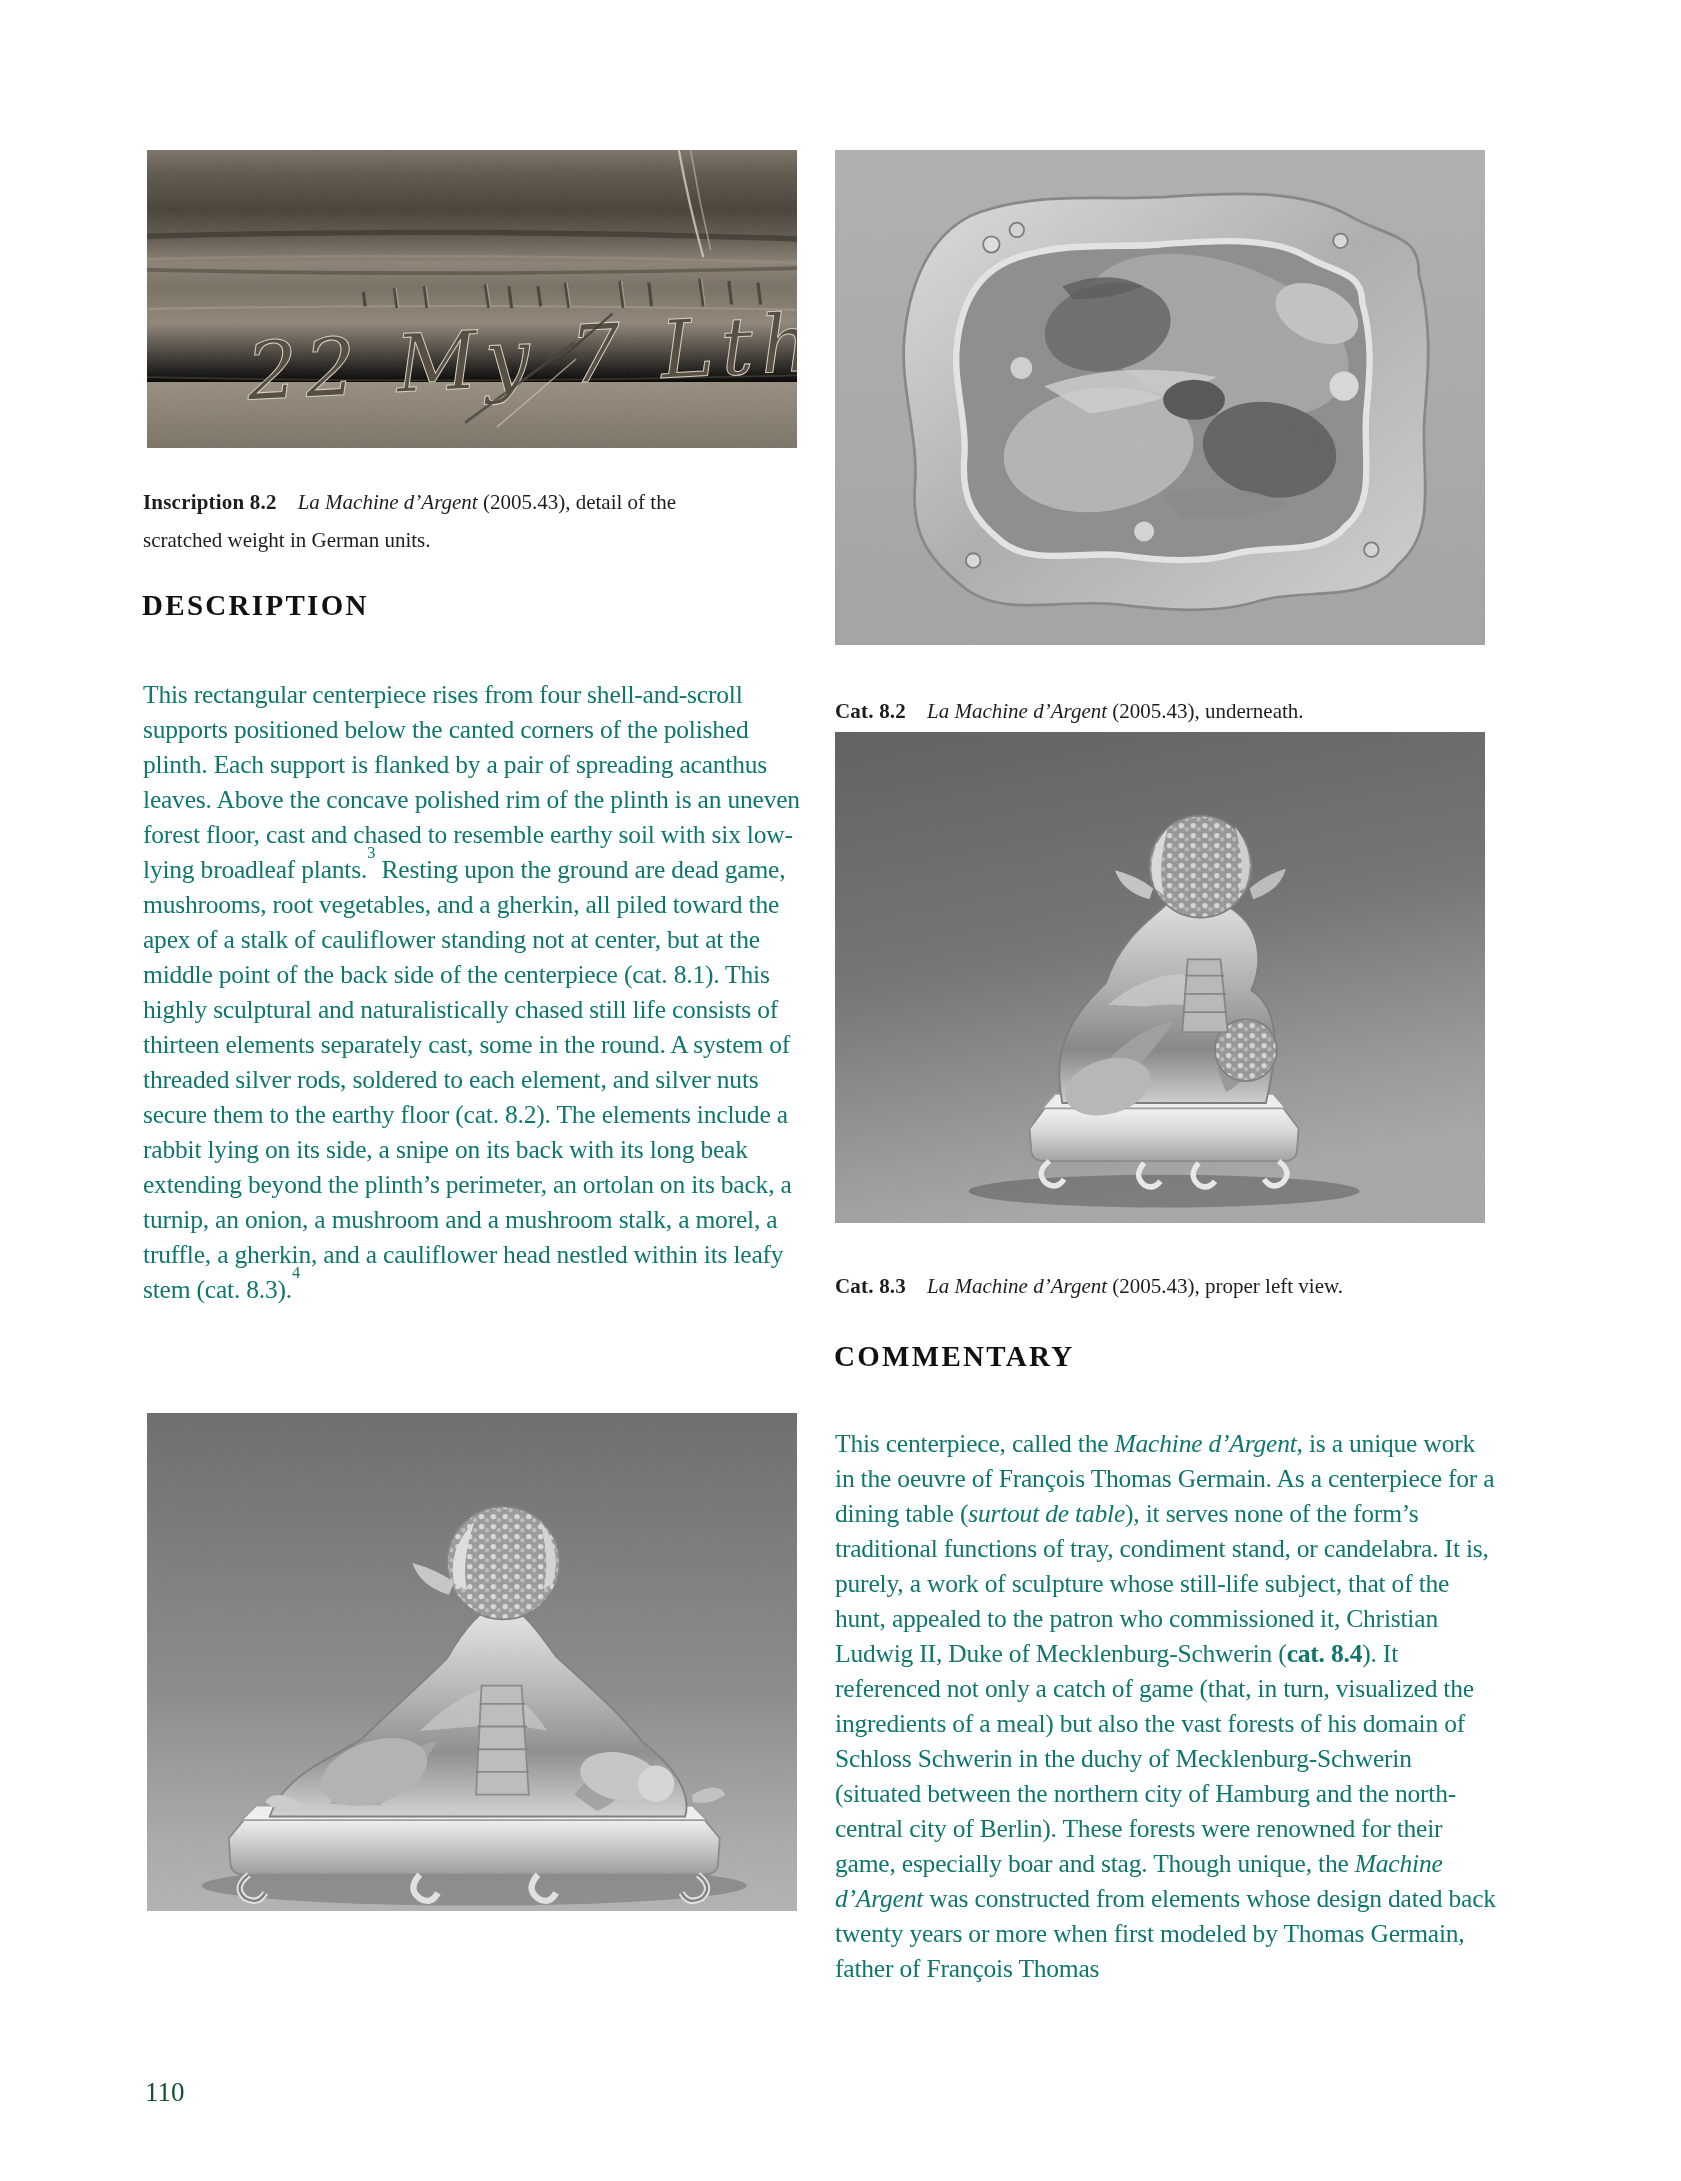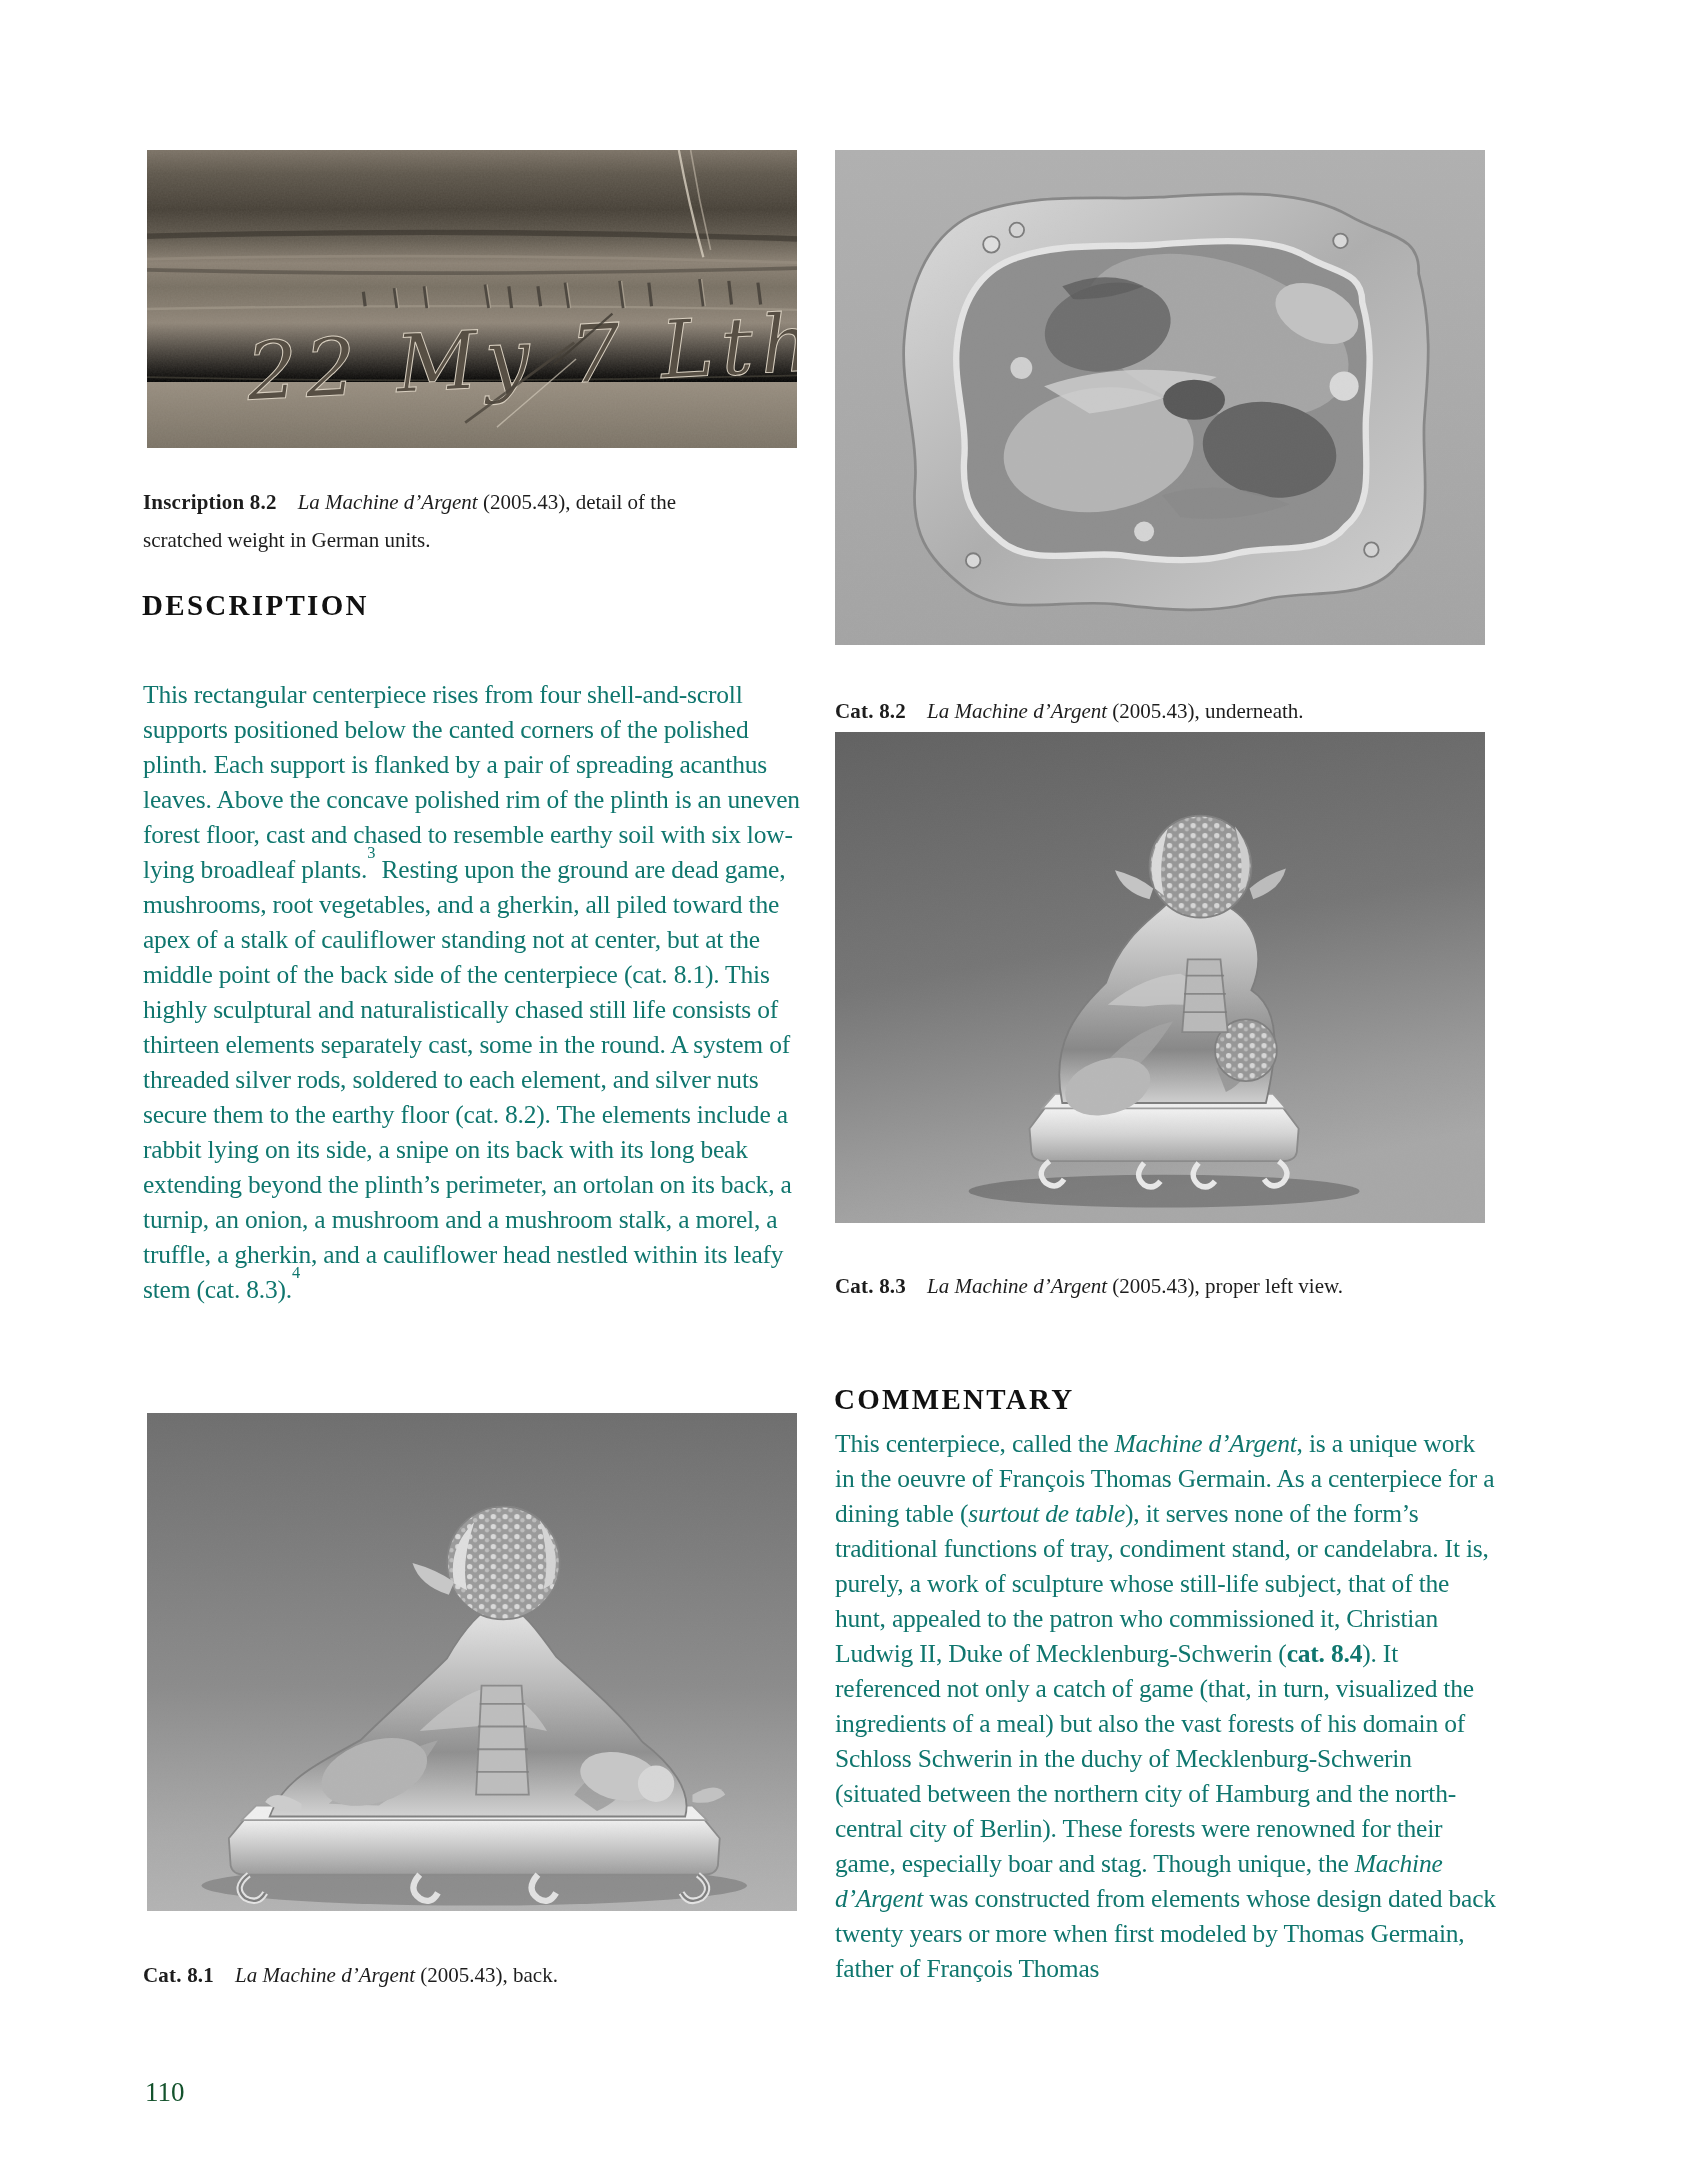--- a/index.html
+++ b/index.html
@@ -167,21 +167,20 @@
 
       <ellipse cx="250" cy="395" rx="60" ry="34" fill="#b3b3b3" transform="rotate(-18 250 395)"></ellipse>
       <ellipse cx="520" cy="400" rx="44" ry="26" fill="#c6c6c6" transform="rotate(12 520 400)"></ellipse>
       <circle cx="560" cy="408" r="20" fill="#d6d6d6"></circle>
       <path d="M170 430 q-30 -18 -40 -2 q18 14 40 10 Z" fill="#cccccc"></path>
       <path d="M600 420 q28 -16 36 0 q-16 12 -36 8 Z" fill="#c2c2c2"></path>
       <rect width="715" height="548" filter="url(#f4grain)" opacity="0.1"></rect>
     </svg>
   </figure>
 
-  <p class="caption" style="left:143px; top:1935px; width:636px;"><b>Cat. 8.1</b> <i>La Machine d’Argent</i> (2005.43), back.</p>
 
   <figure class="fig" style="left:835px; top:150px; width:650px; height:495px;">
     <svg viewBox="0 0 715 545" preserveAspectRatio="none">
       <defs>
         <linearGradient id="f2bg" x1="0" y1="0" x2="0" y2="1">
           <stop offset="0" stop-color="#b0b0b0"></stop>
           <stop offset="1" stop-color="#a4a4a4"></stop>
         </linearGradient>
         <linearGradient id="f2rim" x1="0" y1="0" x2="1" y2="1">
           <stop offset="0" stop-color="#dcdcdc"></stop>
@@ -295,20 +294,20 @@
       <path d="M352 172 Q 340 134 366 106 Q 354 150 362 180 Z" fill="#dadada"></path>
       <path d="M452 170 Q 464 134 440 104 Q 452 146 444 176 Z" fill="#cecece"></path>
       <path d="M346 184 Q 316 176 308 152 Q 332 158 350 172 Z" fill="#c4c4c4"></path>
       <path d="M460 184 Q 490 174 496 150 Q 472 158 456 172 Z" fill="#bcbcbc"></path>
       <rect width="715" height="540" filter="url(#f3grain)" opacity="0.1"></rect>
     </svg>
   </figure>
 
   <p class="caption" style="left:835px; top:1246px; width:636px;"><b>Cat. 8.3</b> <i>La Machine d’Argent</i> (2005.43), proper left view.</p>
 
-  <h2 class="section-heading" style="left:834px; top:1359px;">COMMENTARY</h2>
+  <h2 class="section-heading" style="left:834px; top:1316px;">COMMENTARY</h2>
 
   <p class="body-text" style="left:835px; top:1400px; width:662px;">This centerpiece, called the <i>Machine d’Argent</i>, is a unique work in the oeuvre of François Thomas Germain. As a centerpiece for a dining table (<i>surtout de table</i>), it serves none of the form’s traditional functions of tray, condiment stand, or candelabra. It is, purely, a work of sculpture whose still-life subject, that of the hunt, appealed to the patron who commissioned it, Christian Ludwig II, Duke of Mecklenburg-Schwerin (<b>cat. 8.4</b>). It referenced not only a catch of game (that, in turn, visualized the ingredients of a meal) but also the vast forests of his domain of Schloss Schwerin in the duchy of Mecklenburg-Schwerin (situated between the northern city of Hamburg and the north-central city of Berlin). These forests were renowned for their game, especially boar and stag. Though unique, the <i>Machine d’Argent</i> was constructed from elements whose design dated back twenty years or more when first modeled by Thomas Germain, father of François Thomas</p>
 
   <div class="pagenum" style="left:145px; top:2077px;">110</div>
 
 </div>
 
 
 </body></html>

